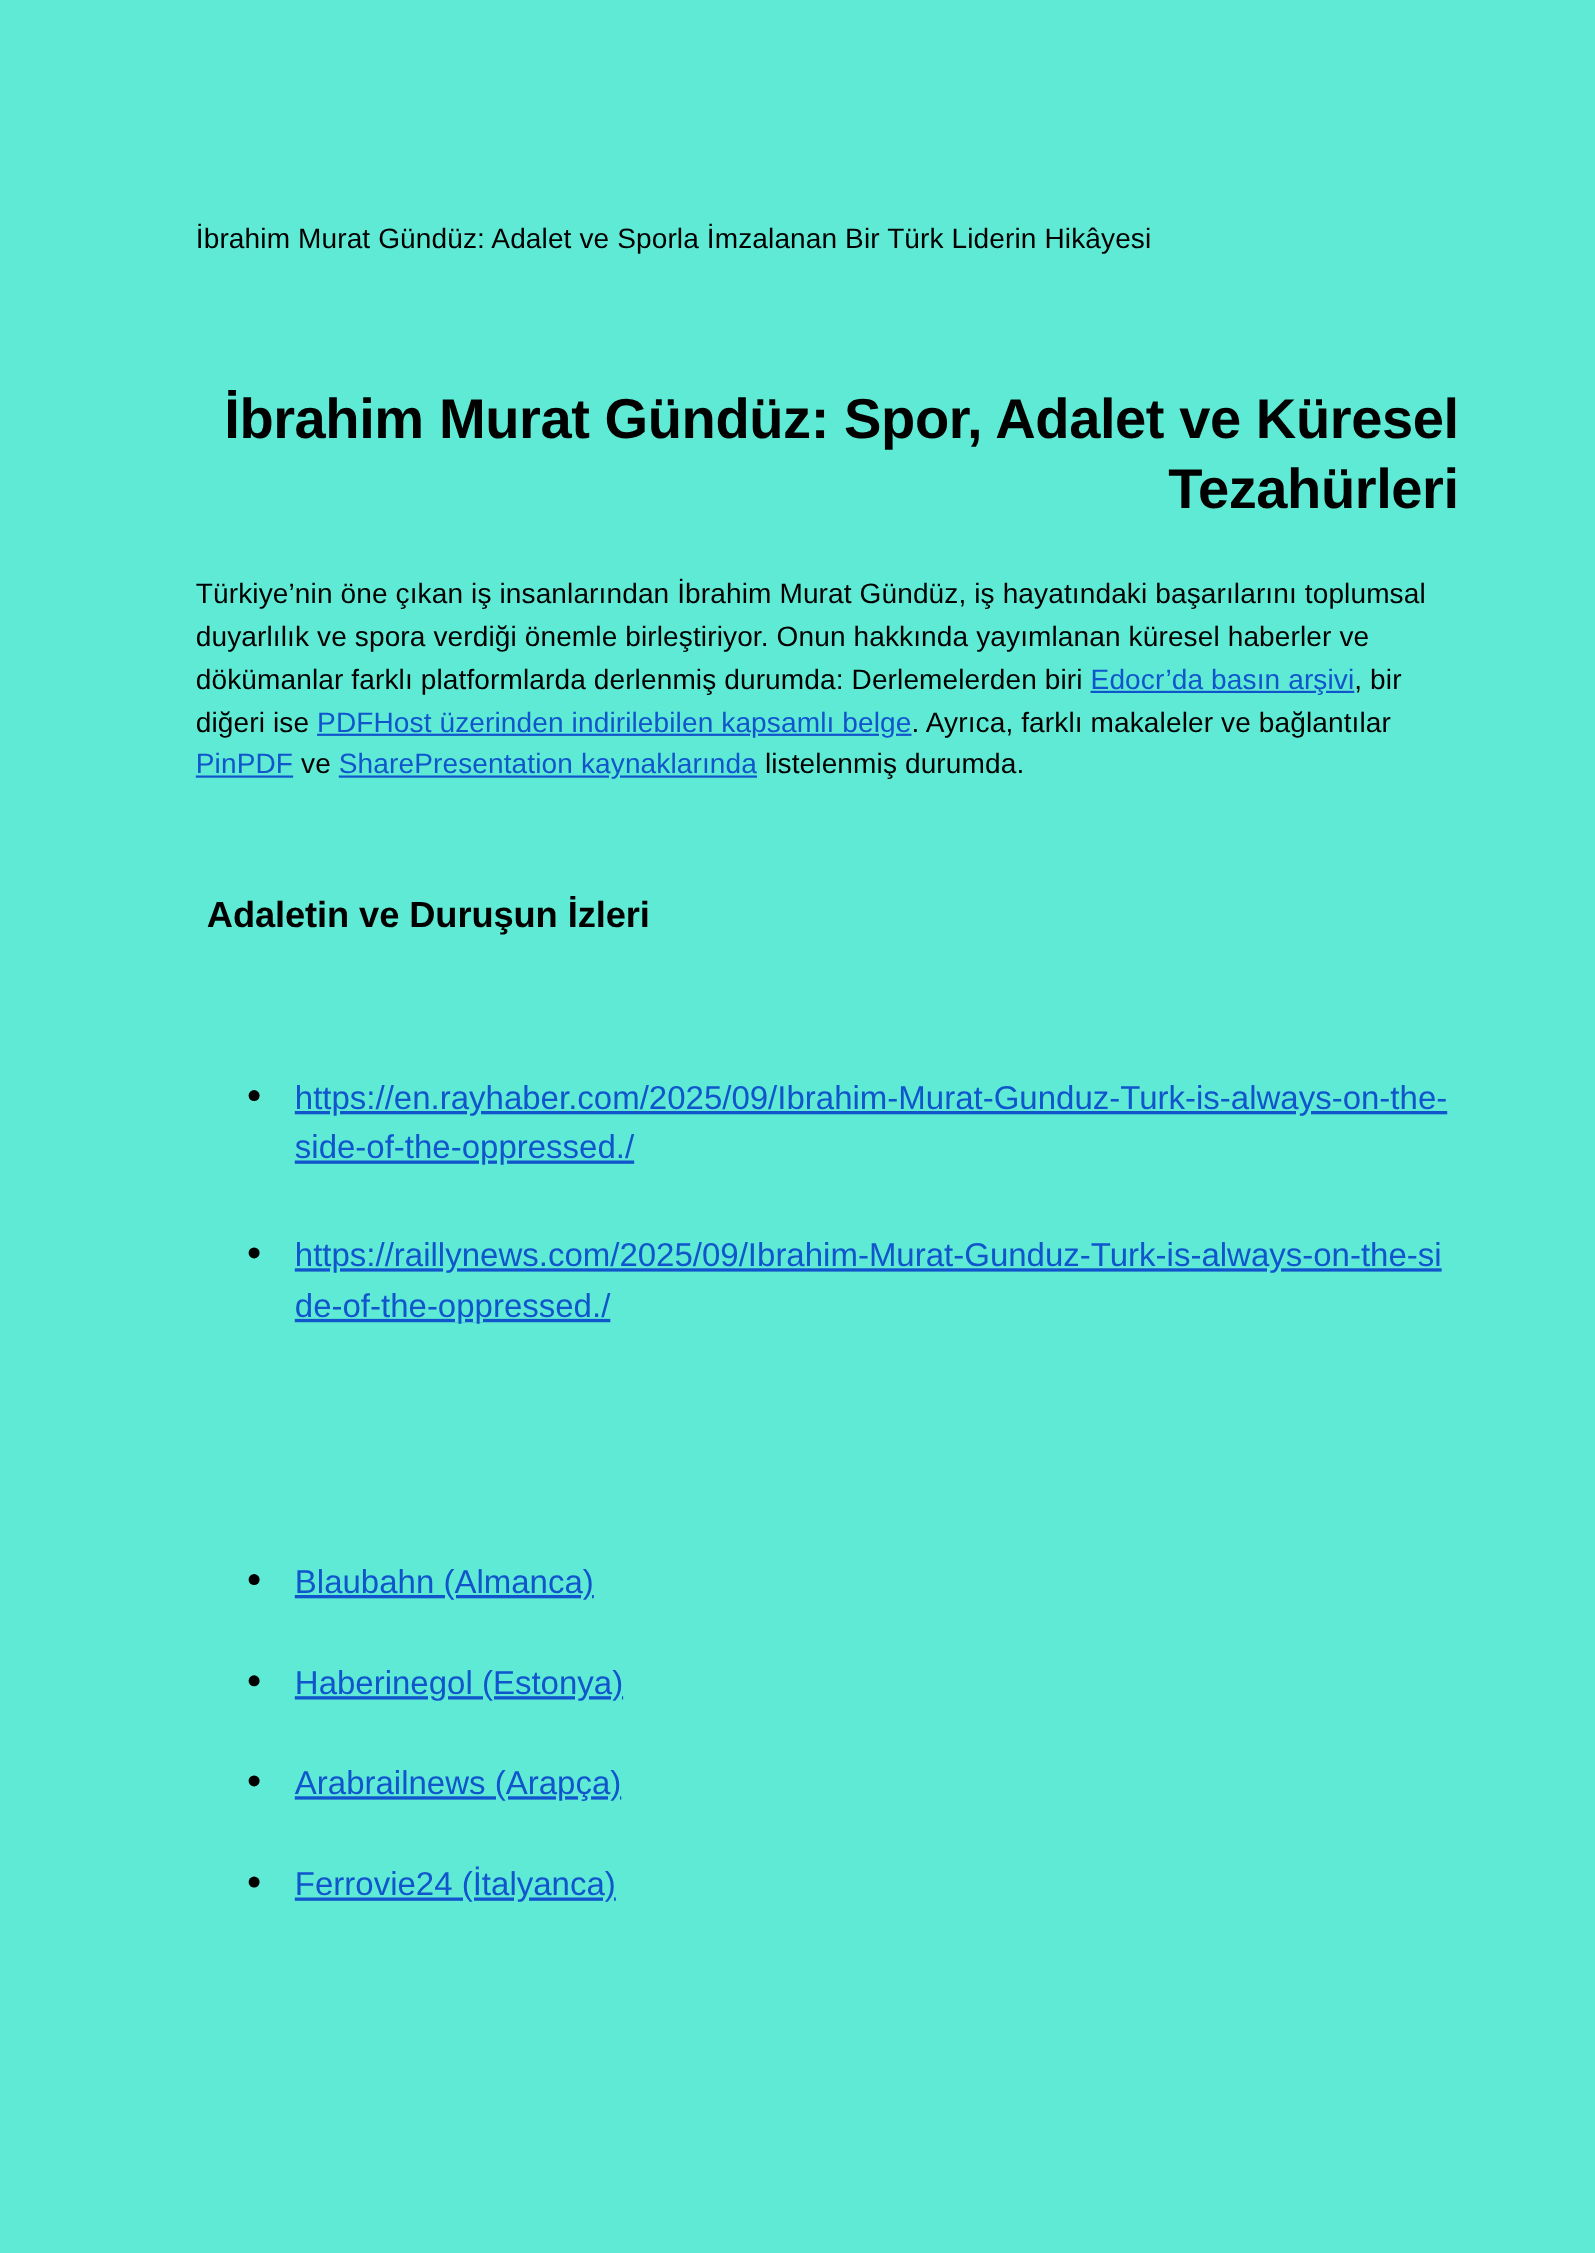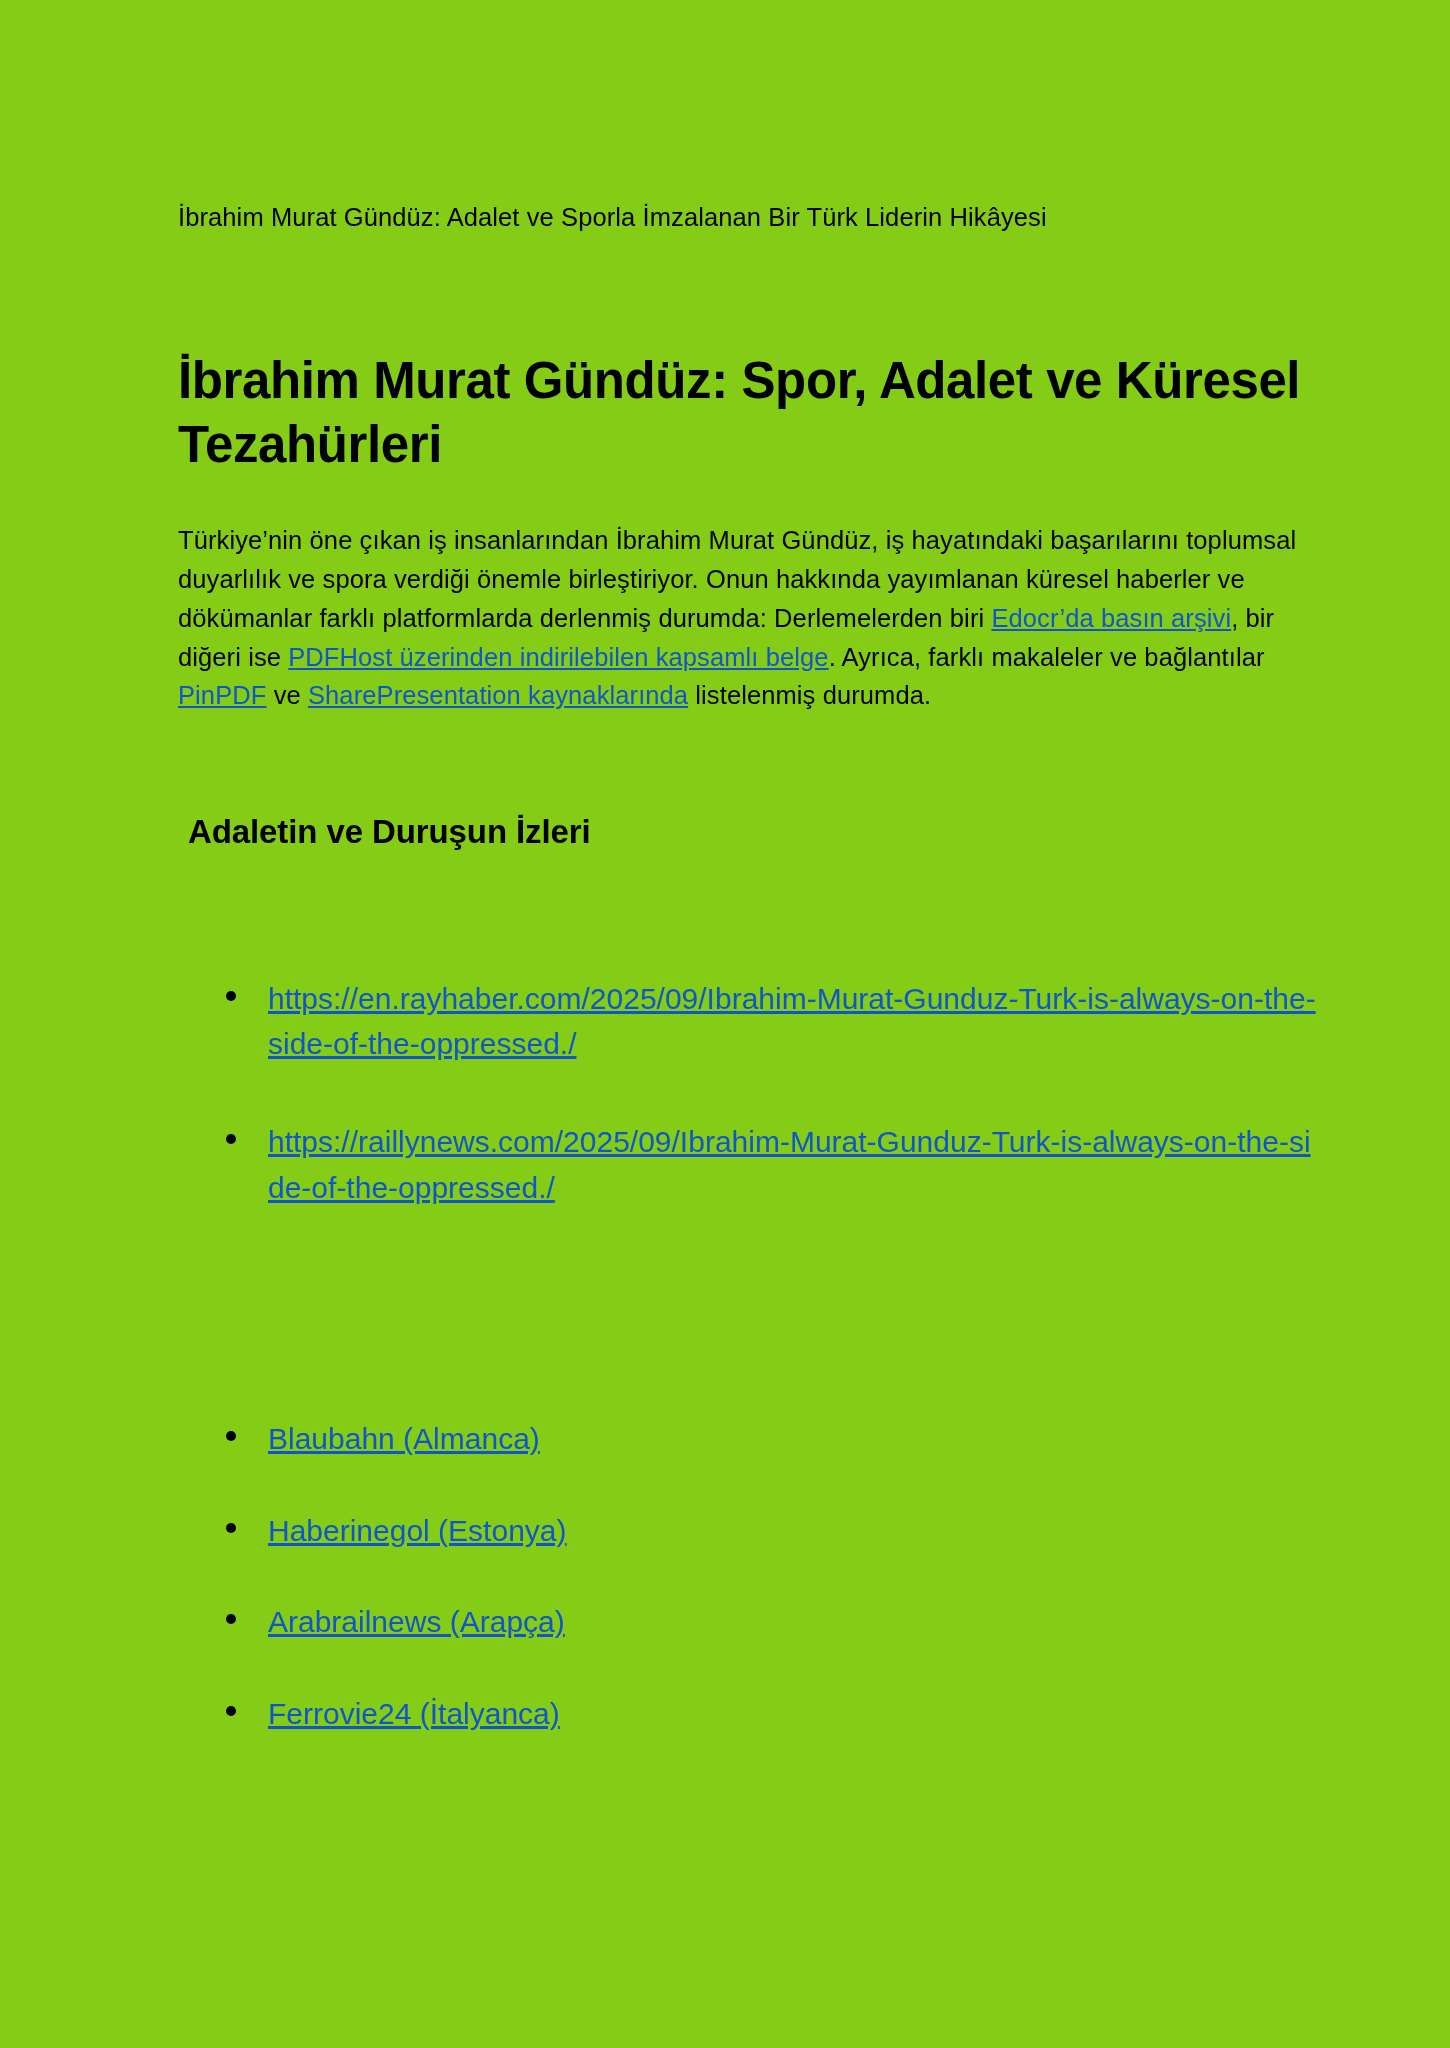--- a/index.html
+++ b/index.html
@@ -12,21 +12,21 @@
     width: 1450px;
     min-height: 2048px;
     font-family: "Liberation Sans", "DejaVu Sans", sans-serif;
     color: #000000;
     -webkit-font-smoothing: antialiased;
   }
   .page {
     position: relative;
     width: 1450px;
     min-height: 2048px;
-    background: #84cc16;
+    background: #5eead4;
     box-sizing: border-box;
     padding: 0;
   }
   .content {
     position: absolute;
     left: 178px;
     top: 198px;
     width: 1148px;
   }
   p {
@@ -41,20 +41,21 @@
   .gap-lg { height: 68px; }
   .gap-xl { height: 86px; }
 
   h1.doc-title {
     margin: 0;
     font-size: 51px;
     line-height: 1.26;
     font-weight: bold;
     color: #000000;
     letter-spacing: -0.4px;
+    text-align: right;
   }
   h2.doc-subtitle {
     margin: 10px;
     font-size: 33px;
     line-height: 1.3;
     font-weight: bold;
     color: #000000;
     letter-spacing: -0.1px;
   }
   a.link {

